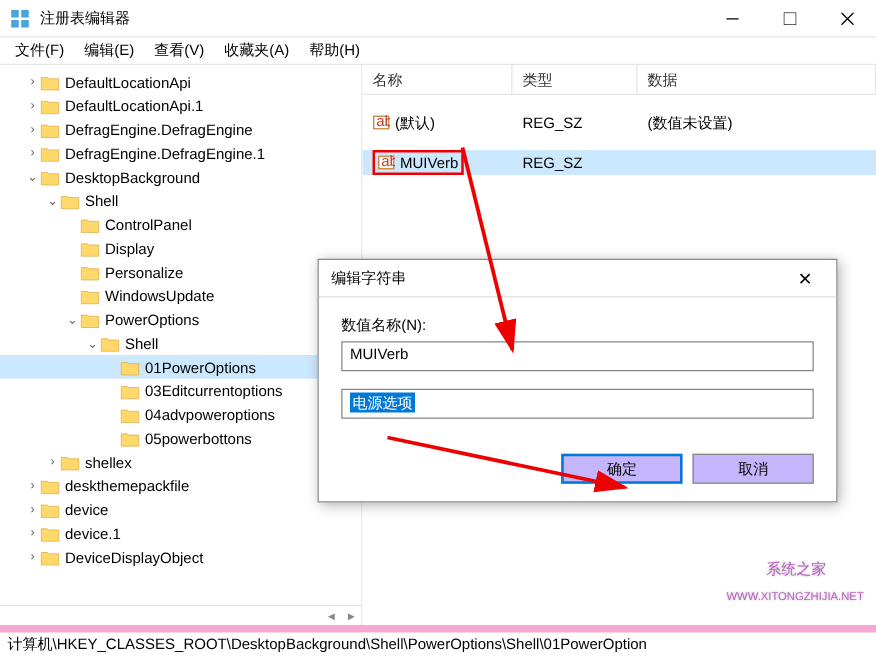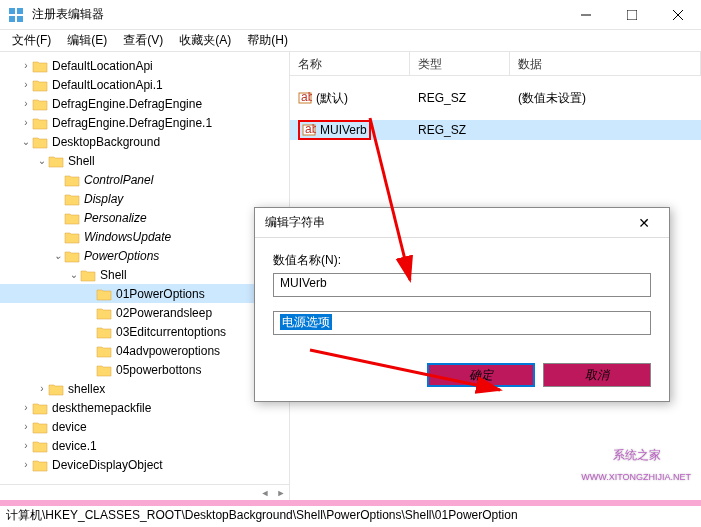--- a/index.html
+++ b/index.html
@@ -19,21 +19,21 @@
 .tree-pane { width: 290px; border-right: 1px solid #e5e5e5; overflow: hidden; position: relative; }
 .tree { padding: 4px 0; }
 .tree-row { display: flex; align-items: center; height: 19px; white-space: nowrap; }
 .tree-row .expander { width: 12px; text-align: center; color: #666; font-size: 10px; cursor: pointer; }
 .tree-row .folder { width: 16px; height: 14px; margin-right: 4px; }
 .tree-row .label { color: #000; }
 .tree-row.sel { background: #cce8ff; }
 .tree-row.sel .label { color: #000; }
 .indent-1 { padding-left: 20px; }
 .indent-2 { padding-left: 36px; }
-.indent-3 { padding-left: 52px; font-style: italic; }
+.indent-3 { padding-left: 52px; }
 .indent-4 { padding-left: 68px; }
 .indent-5 { padding-left: 84px; }
 
 .list-pane { flex: 1; position: relative; background: #fff; }
 .list-header { display: flex; height: 24px; border-bottom: 1px solid #e5e5e5; }
 .list-header .col { padding: 4px 8px; border-right: 1px solid #e5e5e5; color: #333; }
 .col-name { width: 120px; }
 .col-type { width: 100px; }
 .col-data { flex: 1; }
 .list-row { display: flex; height: 20px; align-items: center; margin-top: 12px; }
@@ -47,21 +47,21 @@
 .dialog { position: absolute; left: 254px; top: 207px; width: 416px; background: #fff; border: 1px solid #888; box-shadow: 2px 2px 10px rgba(0,0,0,.3); }
 .dialog .dlg-title { height: 30px; display: flex; align-items: center; padding: 0 10px; border-bottom: 1px solid #ddd; }
 .dialog .dlg-title .t { flex: 1; }
 .dialog .dlg-title .close { width: 30px; text-align: center; font-size: 14px; }
 .dialog .dlg-body { padding: 14px 18px; }
 .dialog .fld-label { color: #000; margin-bottom: 4px; }
 .dialog .fld-input { width: 100%; height: 24px; border: 1px solid #888; padding: 2px 6px; margin-bottom: 14px; background: #fff; }
 .dialog .fld-input.sel { background: #fff; }
 .dialog .fld-input.sel span { background: #0078d7; color: #fff; padding: 1px 2px; }
 .dialog .dlg-btns { display: flex; justify-content: flex-end; gap: 8px; padding: 0 18px 14px; }
-.dialog .btn { width: 108px; height: 24px; border: 1px solid #888; background: #be185d; display: flex; align-items: center; justify-content: center; font-style: italic; }
+.dialog .btn { width: 97px; height: 24px; border: 1px solid #888; background: #c4b5fd; display: flex; align-items: center; justify-content: center; }
 .dialog .btn.primary { border: 2px solid #0078d7; }
 
 .arrow { position: absolute; pointer-events: none; }
 
 .watermark { position: absolute; right: 10px; bottom: 44px; color: #a21caf; opacity: .7; font-size: 14px; text-shadow: 0 0 2px #888; }
 .watermark-icon { display:inline-block; vertical-align:middle; }
 .scroll-indicator { position:absolute; bottom:0; left:0; right:0; height:16px; border-top:1px solid #e5e5e5; display:flex; justify-content:flex-end; }
 .scroll-indicator .arr { width:16px; display:flex; align-items:center; justify-content:center; color:#888; font-size:9px; }
 </style>
 </head>
@@ -191,27 +191,20 @@
               <path d="M1 3 L6 3 L7 4 L15 4 L15 13 L1 13 Z" fill="#ffd86b" stroke="#d9a23a" stroke-width="0.5"></path>
             </svg></span>
           <span class="label">Shell</span>
         </div>
         <div class="tree-row indent-5 sel">
           <span class="expander"></span>
           <span class="folder"><svg viewBox="0 0 16 14">
               <path d="M1 3 L6 3 L7 4 L15 4 L15 13 L1 13 Z" fill="#ffd86b" stroke="#d9a23a" stroke-width="0.5"></path>
             </svg></span>
           <span class="label">01PowerOptions</span>
-        </div>
-        <div class="tree-row indent-5">
-          <span class="expander"></span>
-          <span class="folder"><svg viewBox="0 0 16 14">
-              <path d="M1 3 L6 3 L7 4 L15 4 L15 13 L1 13 Z" fill="#ffd86b" stroke="#d9a23a" stroke-width="0.5"></path>
-            </svg></span>
-          <span class="label">02Powerandsleep</span>
         </div>
         <div class="tree-row indent-5">
           <span class="expander"></span>
           <span class="folder"><svg viewBox="0 0 16 14">
               <path d="M1 3 L6 3 L7 4 L15 4 L15 13 L1 13 Z" fill="#ffd86b" stroke="#d9a23a" stroke-width="0.5"></path>
             </svg></span>
           <span class="label">03Editcurrentoptions</span>
         </div>
         <div class="tree-row indent-5">
           <span class="expander"></span>

